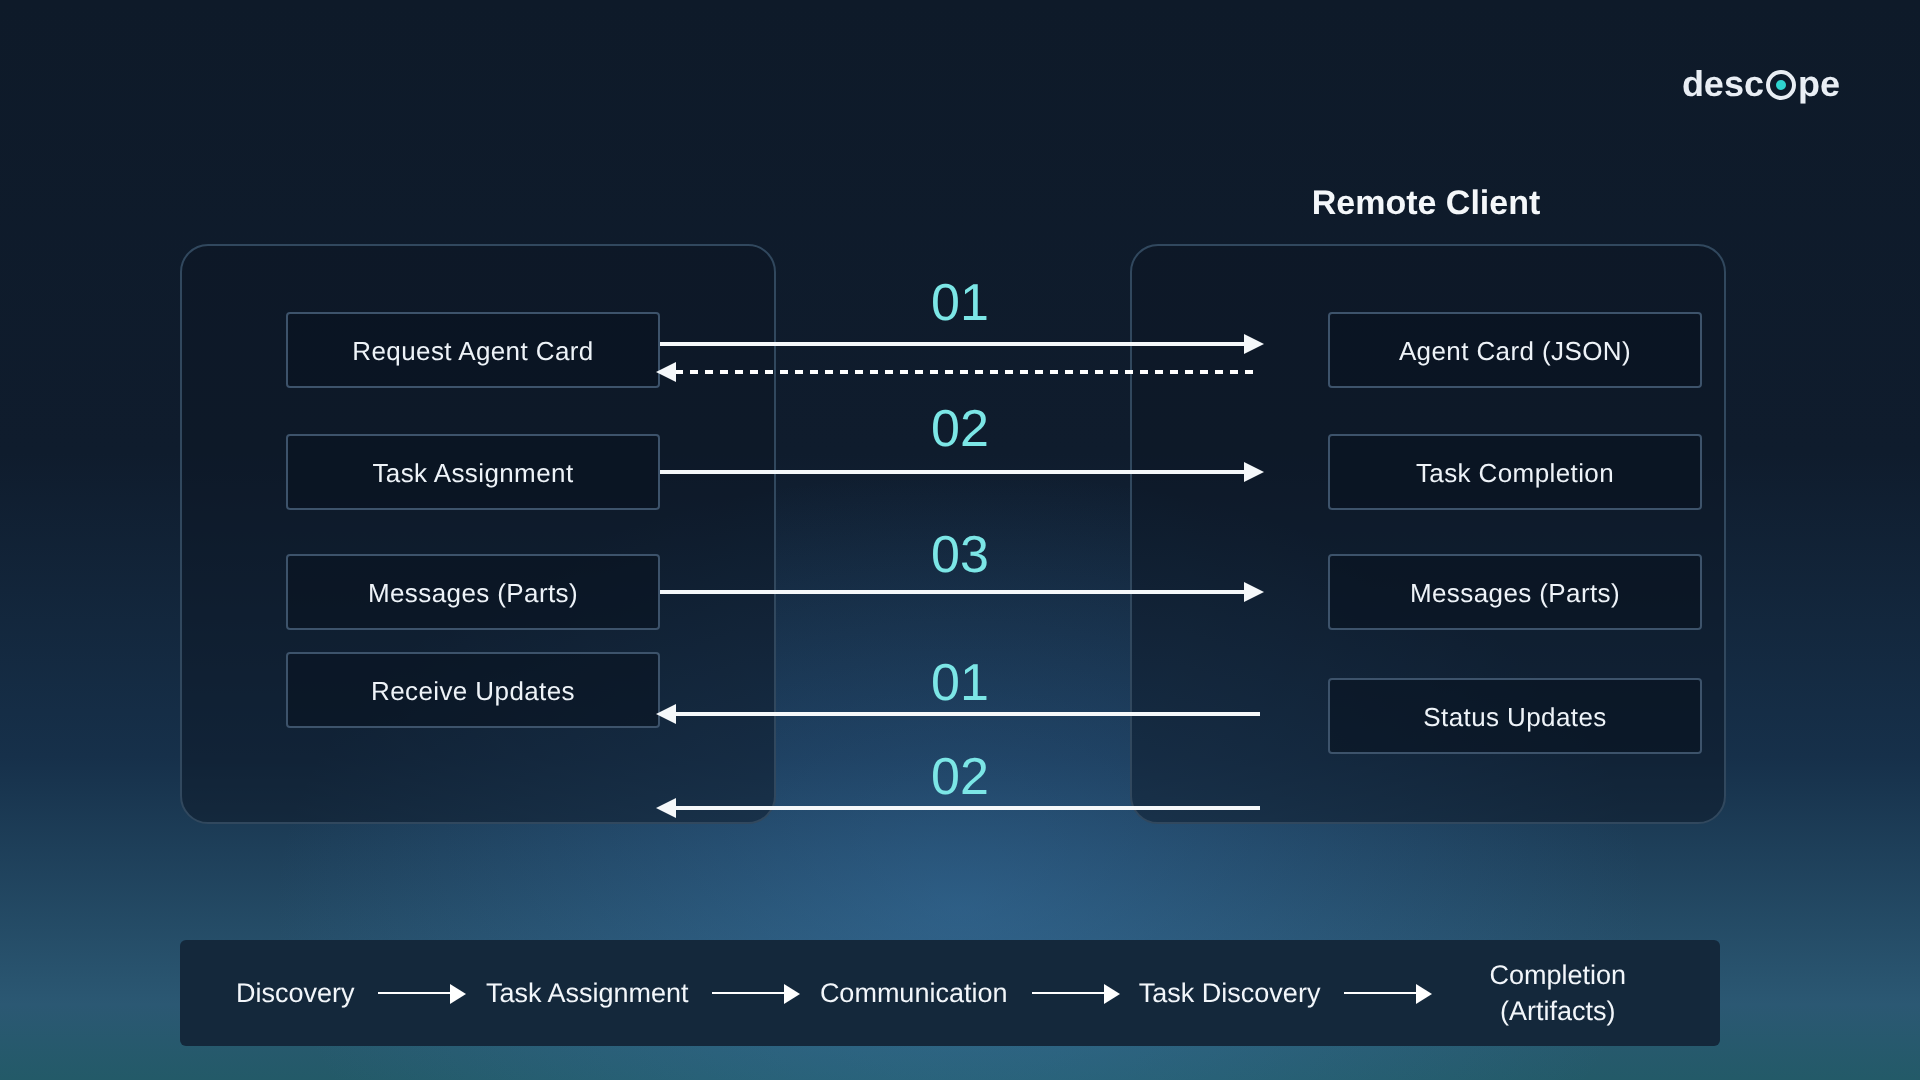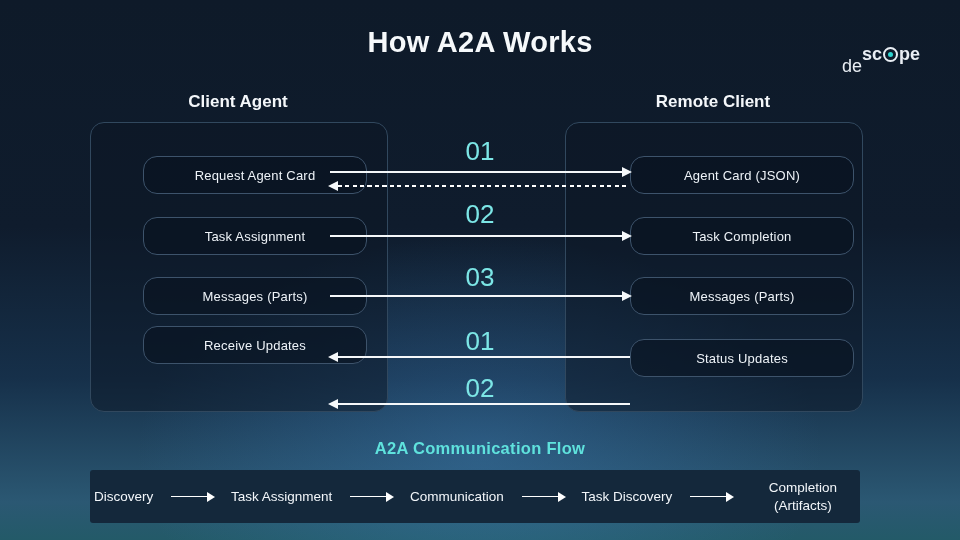--- a/index.html
+++ b/index.html
@@ -11,47 +11,47 @@
       linear-gradient(180deg, #0e1a29 0%, #0f1c2d 42%, #16304a 70%, #2b5873 93%, #235a68 100%);
   }
   .page-title{
     position:absolute; left:0; top:26px; width:100%; text-align:center;
     font-size:29px; font-weight:700; letter-spacing:0.3px; color:#f6f9fb;
   }
   .logo{
     position:absolute; right:40px; top:33px; font-size:18px; color:#e9eef4;
     display:flex; align-items:center; line-height:1;
   }
-  .logo .lt{font-weight:400;margin-top:24px;}
+  .logo .lt{font-weight:700;}
   .logo .hv{font-weight:700;}
   .logo-o{
     position:relative; display:inline-block; width:11px; height:11px;
     border:2px solid #e9eef4; border-radius:50%; margin:0 1px; box-sizing:content-box;
   }
   .logo-o .dot{
     position:absolute; left:50%; top:50%; width:5px; height:5px; margin:-2.5px 0 0 -2.5px;
     background:#2fd4cf; border-radius:50%;
   }
   .col-title{
     position:absolute; top:92px; width:296px; text-align:center;
     font-size:17px; font-weight:700; color:#f4f7fa;
   }
   .col-title.client{left:90px;} .col-title.remote{left:565px;}
   .panel{
     position:absolute; top:122px; width:296px; height:288px;
     background:rgba(11,21,35,0.5); border:1px solid #31485e; border-radius:14px;
   }
   .panel.left{left:90px;} .panel.right{left:565px;}
   .box{
-    position:absolute; width:224px; height:38px; box-sizing:border-box;
-    background:rgba(9,18,31,0.6); border:1px solid #3d536b; border-radius:14px;
+    position:absolute; width:187px; height:38px; box-sizing:border-box;
+    background:rgba(9,18,31,0.6); border:1px solid #3d536b; border-radius:2px;
     display:flex; align-items:center; justify-content:center;
     font-size:13px; color:#eef3f8; letter-spacing:0.2px;
   }
-  .box.cl{left:143px;} .box.rm{left:630px;}
+  .box.cl{left:143px;} .box.rm{left:664px;}
   .step-num{
     position:absolute; left:430px; width:100px; text-align:center;
     font-size:26px; color:#7ce6e6; font-weight:400;
   }
   .harrow{position:absolute; left:330px; width:300px; height:2px; background:#f5f8fa;}
   .harrow.to-right::after{
     content:""; position:absolute; right:-2px; top:-4px; width:0; height:0;
     border-left:10px solid #f5f8fa; border-top:5px solid transparent; border-bottom:5px solid transparent;
   }
   .harrow.to-left::before{
@@ -63,49 +63,47 @@
     background:repeating-linear-gradient(90deg,#fff 0,#fff 4px,transparent 4px,transparent 7.5px);
   }
   .harrow.dashed.to-left::before{top:-4.5px;}
   .flow-title{
     position:absolute; left:0; top:439px; width:100%; text-align:center;
     font-size:16.5px; font-weight:700; color:#5fe2dd; letter-spacing:0.3px;
   }
   .flowbar{
     position:absolute; left:90px; top:470px; width:770px; height:53px; box-sizing:border-box;
     background:#14283b; border-radius:3px;
-    display:flex; align-items:center; justify-content:space-between; padding:0 4px;
+    display:flex; align-items:center; justify-content:space-between; padding:0 28px;
   }
   .stage-label{
     color:#f2f6fa; font-size:13.5px; line-height:1.3; text-align:center; white-space:nowrap;
   }
   .stage-label.wrap2{white-space:normal; max-width:106px;}
   .flow-arrow{position:relative; flex:0 0 auto; width:42px; height:1.5px; background:#fff; margin:0 5px;}
   .flow-arrow::after{
     content:""; position:absolute; right:-2px; top:-4.2px; width:0; height:0;
     border-left:8px solid #fff; border-top:5px solid transparent; border-bottom:5px solid transparent;
   }
 </style>
 </head>
 <body>
 
 <div class="slide">
 
-  <div class="page-title">How A2A Works</div>
 
   <div class="logo">
     <span class="lt">de</span>
       <span class="hv">sc</span>
       <span class="logo-o">
         <span class="dot"></span>
       </span>
       <span class="hv">pe</span>
   </div>
 
-  <div class="col-title client">Client Agent</div>
   <div class="col-title remote">Remote Client</div>
 
   <div class="panel left"></div>
   <div class="panel right"></div>
 
   <div class="box cl" style="top:156px">Request Agent Card</div>
   <div class="box cl" style="top:217px">Task Assignment</div>
   <div class="box cl" style="top:277px">Messages (Parts)</div>
   <div class="box cl" style="top:326px">Receive Updates</div>
 
@@ -123,21 +121,20 @@
 
   <div class="step-num" style="top:262px">03</div>
   <div class="harrow to-right" style="top:295px"></div>
 
   <div class="step-num" style="top:326px">01</div>
   <div class="harrow to-left" style="top:356px"></div>
 
   <div class="step-num" style="top:373px">02</div>
   <div class="harrow to-left" style="top:403px"></div>
 
-  <div class="flow-title">A2A Communication Flow</div>
 
   <div class="flowbar">
     <div class="stage-label">Discovery</div>
     <div class="flow-arrow"></div>
     <div class="stage-label wrap2">Task Assignment</div>
     <div class="flow-arrow"></div>
     <div class="stage-label">Communication</div>
     <div class="flow-arrow"></div>
     <div class="stage-label">Task Discovery</div>
     <div class="flow-arrow"></div>

